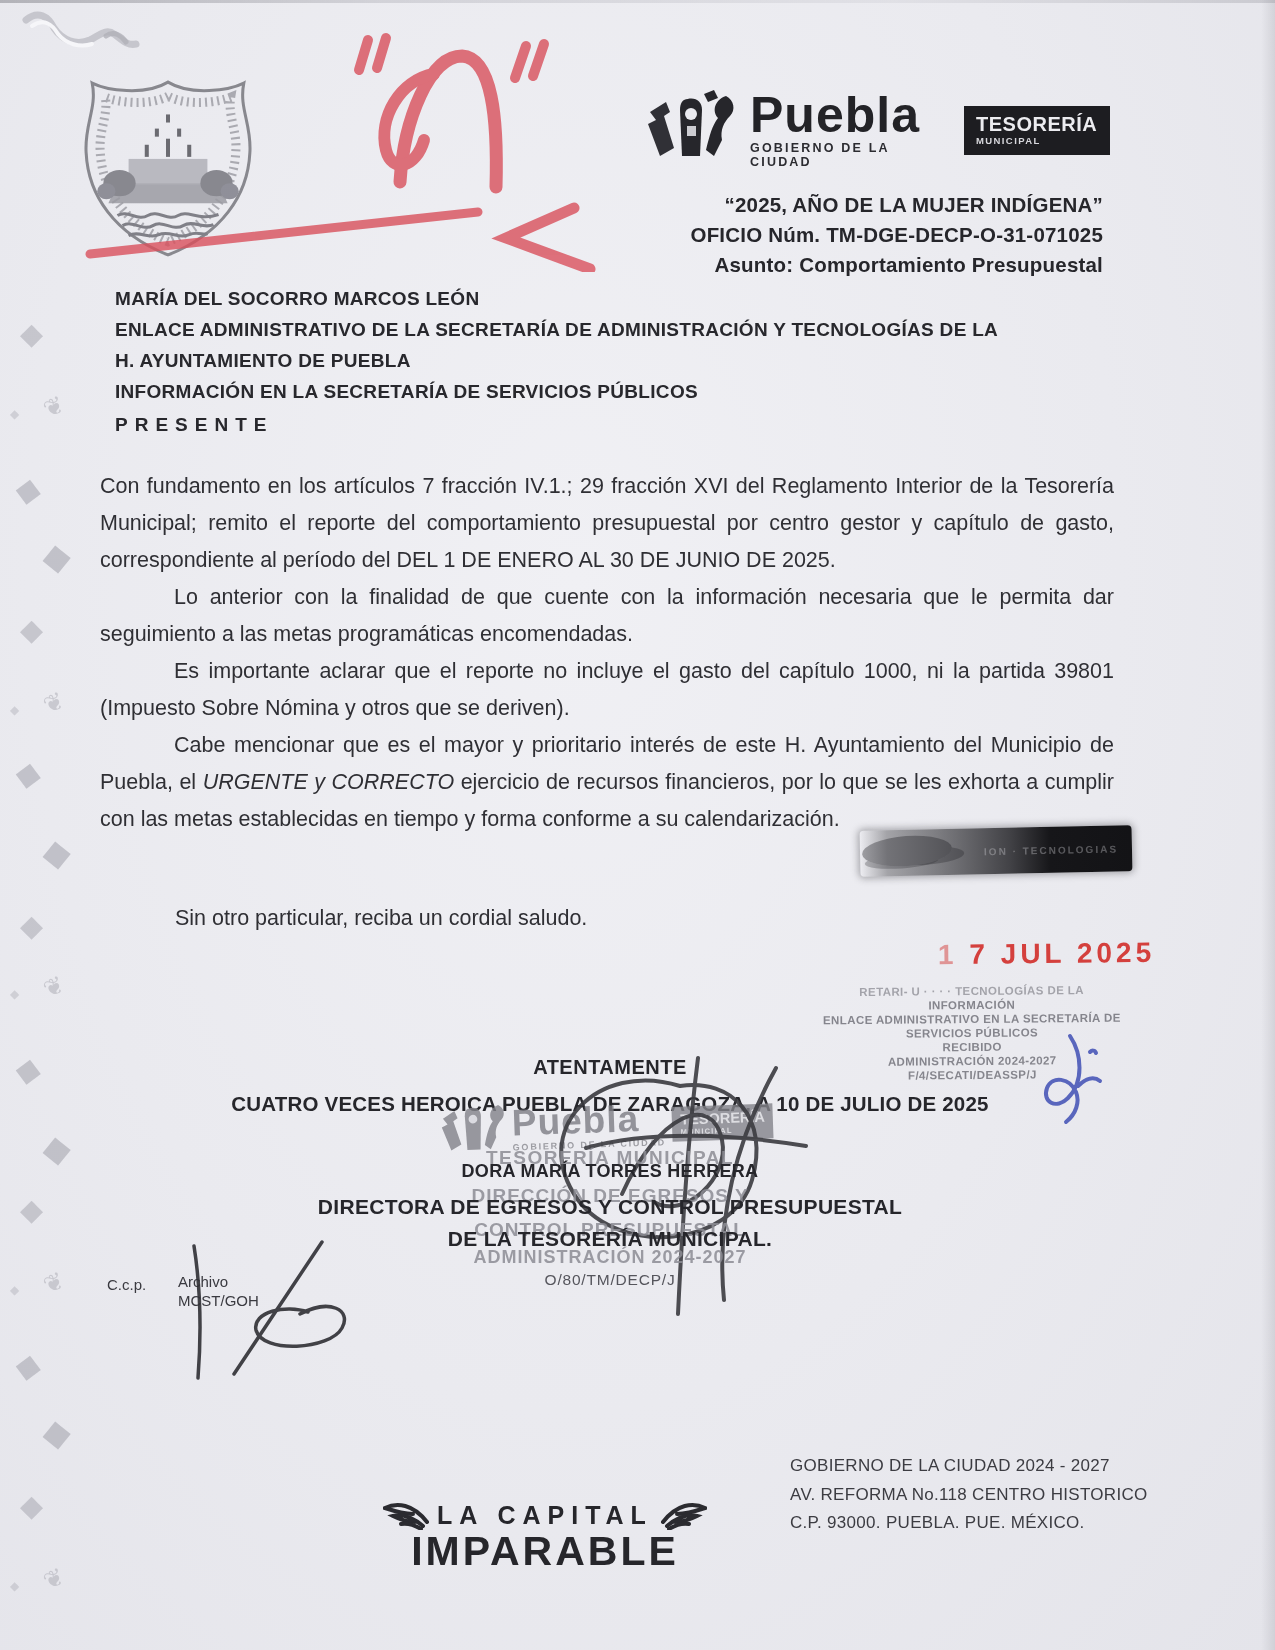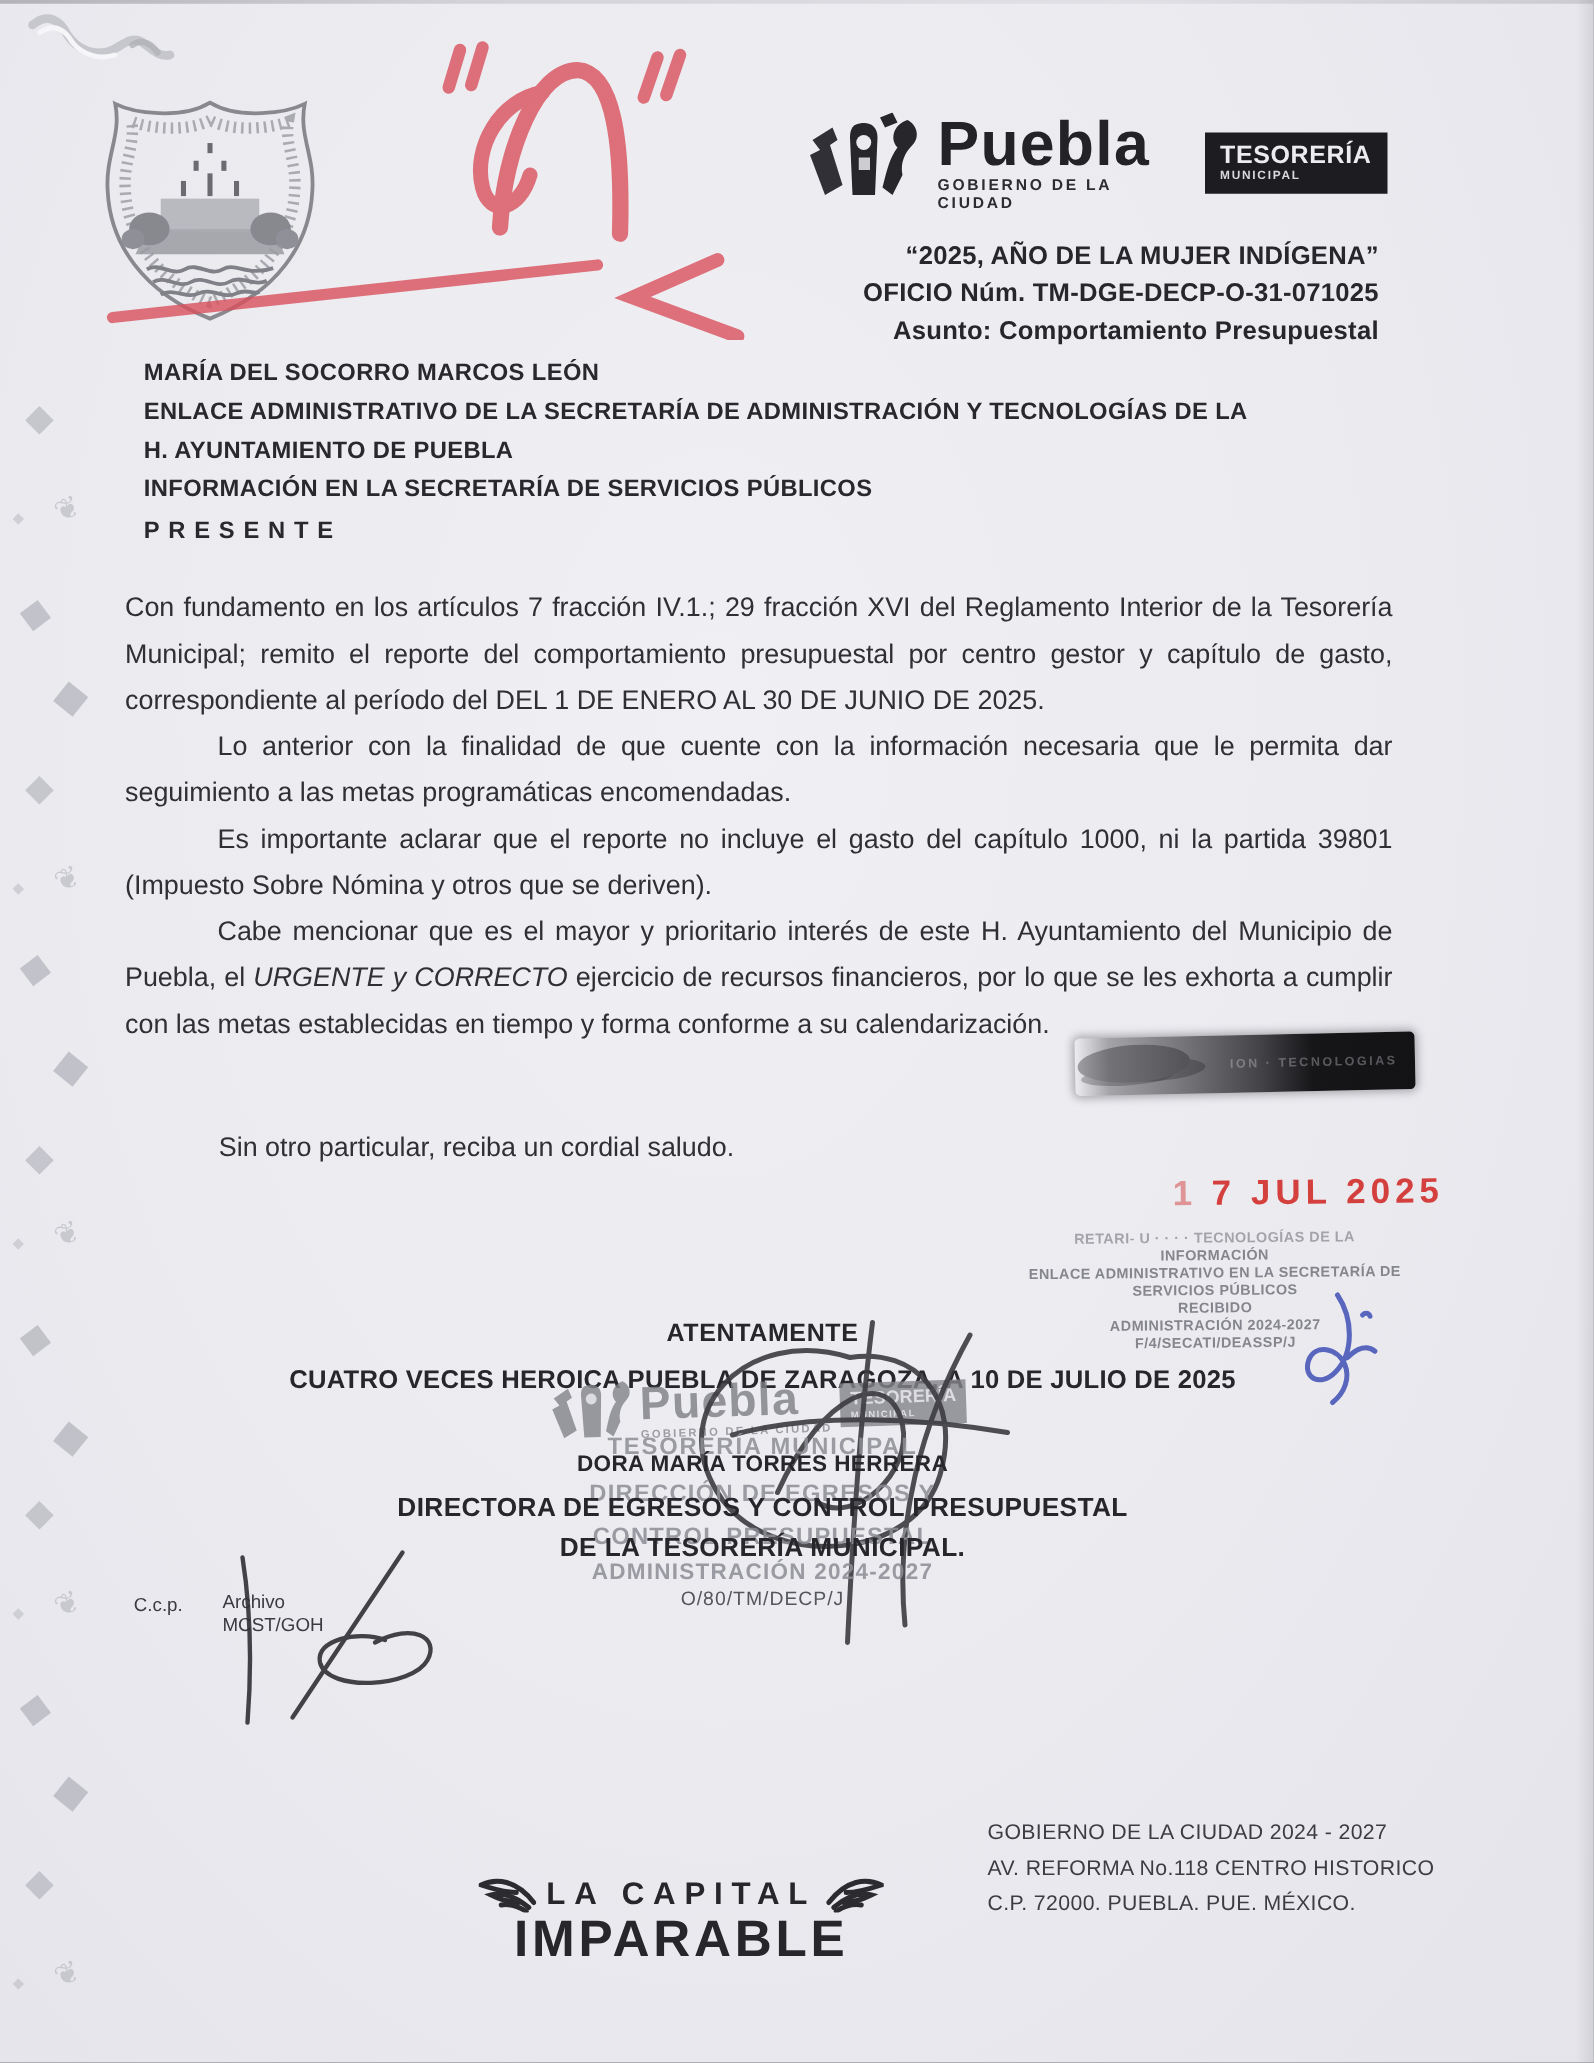--- a/index.html
+++ b/index.html
@@ -319,21 +319,21 @@
           <path d="M38,29 C30,24 24,23 18,24"></path>
         </g>
       </svg>
     </div>
     <div class="c2">IMPARABLE</div>
   </div>
 
   <div class="footer-address">
     <div>GOBIERNO DE LA CIUDAD 2024 - 2027</div>
     <div>AV. REFORMA No.118 CENTRO HISTORICO</div>
-    <div>C.P. 72000. PUEBLA. PUE. MÉXICO.</div>
+    <div>C.P. 93000. PUEBLA. PUE. MÉXICO.</div>
   </div>
 
   <div class="ornaments">
       <span style="left: 14px; top: 0px; font-size: 30px; opacity: 0.55; transform: rotate(0deg);">◆</span>
       <span style="left: 38px; top: 77px; font-size: 24px; opacity: 0.5; transform: rotate(-25deg);">❦</span>
       <span style="left: 4px; top: 91px; font-size: 12px; opacity: 0.4; transform: rotate(0deg);">◆</span>
       <span style="left: 10px; top: 154px; font-size: 33px; opacity: 0.6; transform: rotate(8deg);">◆</span>
       <span style="left: 36px; top: 219px; font-size: 37px; opacity: 0.62; transform: rotate(-6deg);">◆</span>
       <span style="left: 14px; top: 296px; font-size: 30px; opacity: 0.55; transform: rotate(0deg);">◆</span>
       <span style="left: 38px; top: 373px; font-size: 24px; opacity: 0.5; transform: rotate(-25deg);">❦</span>

